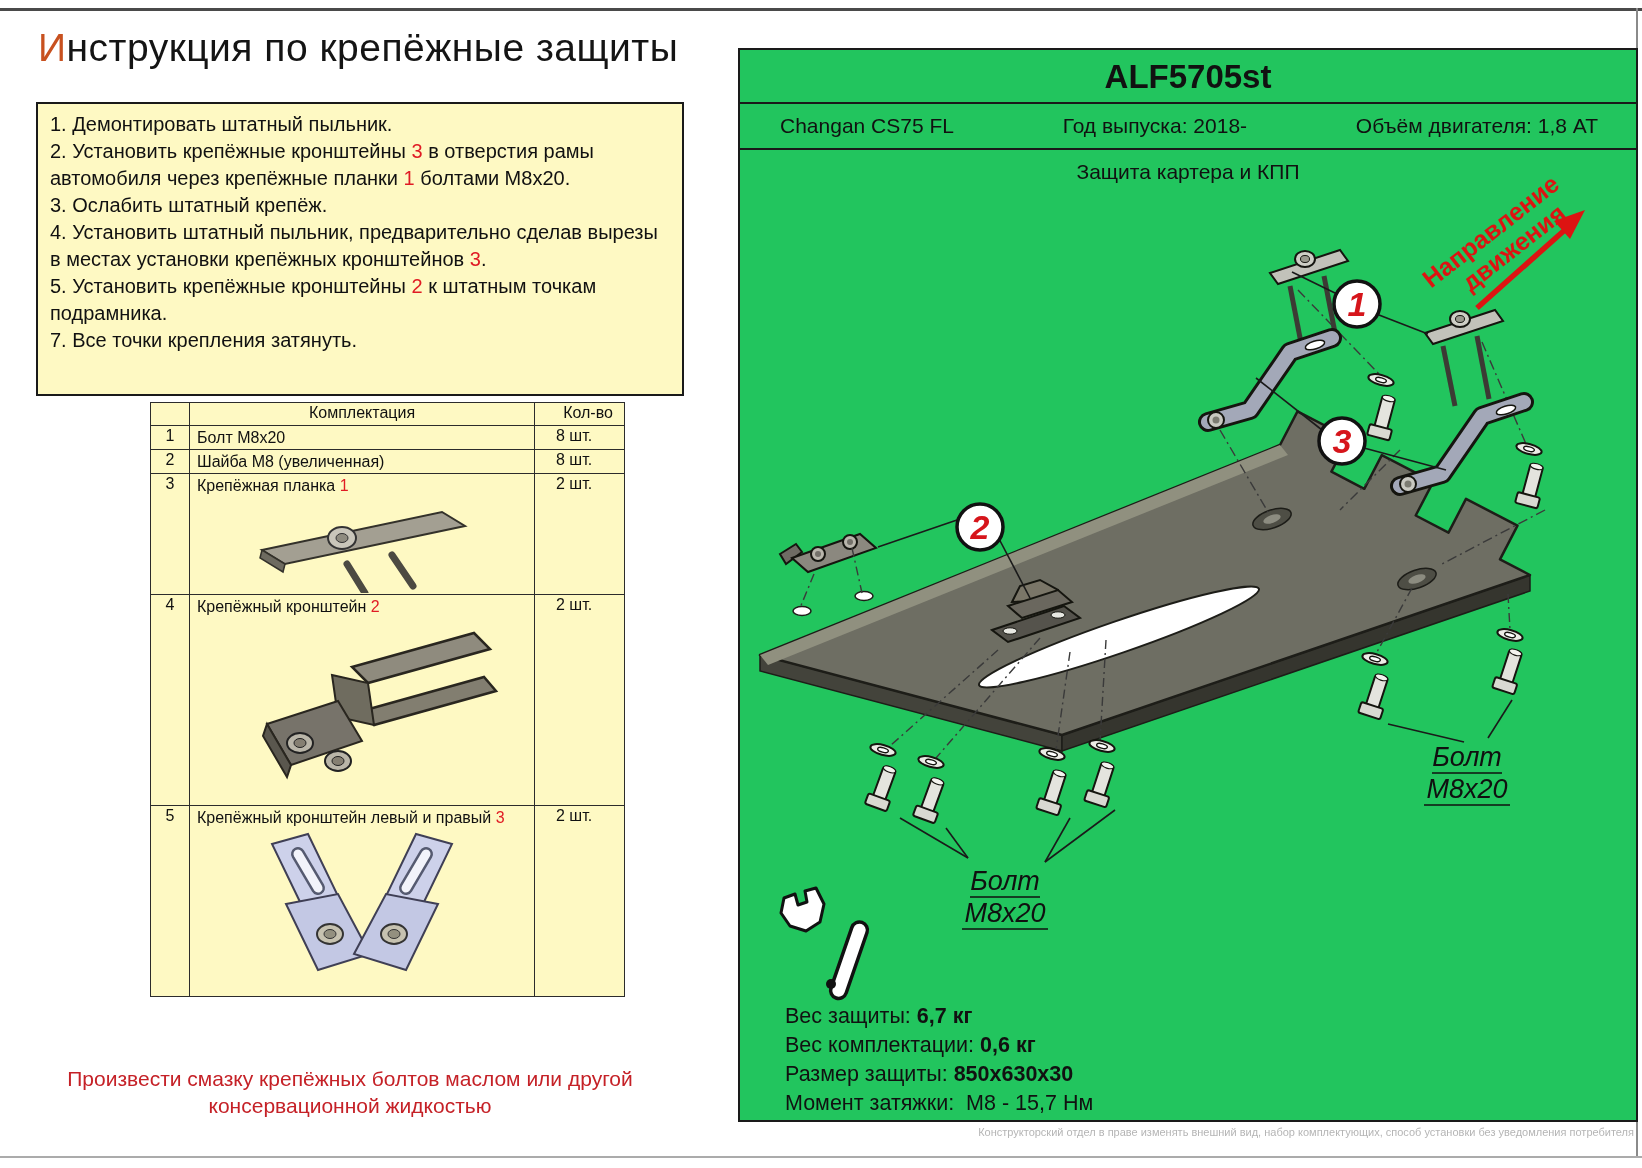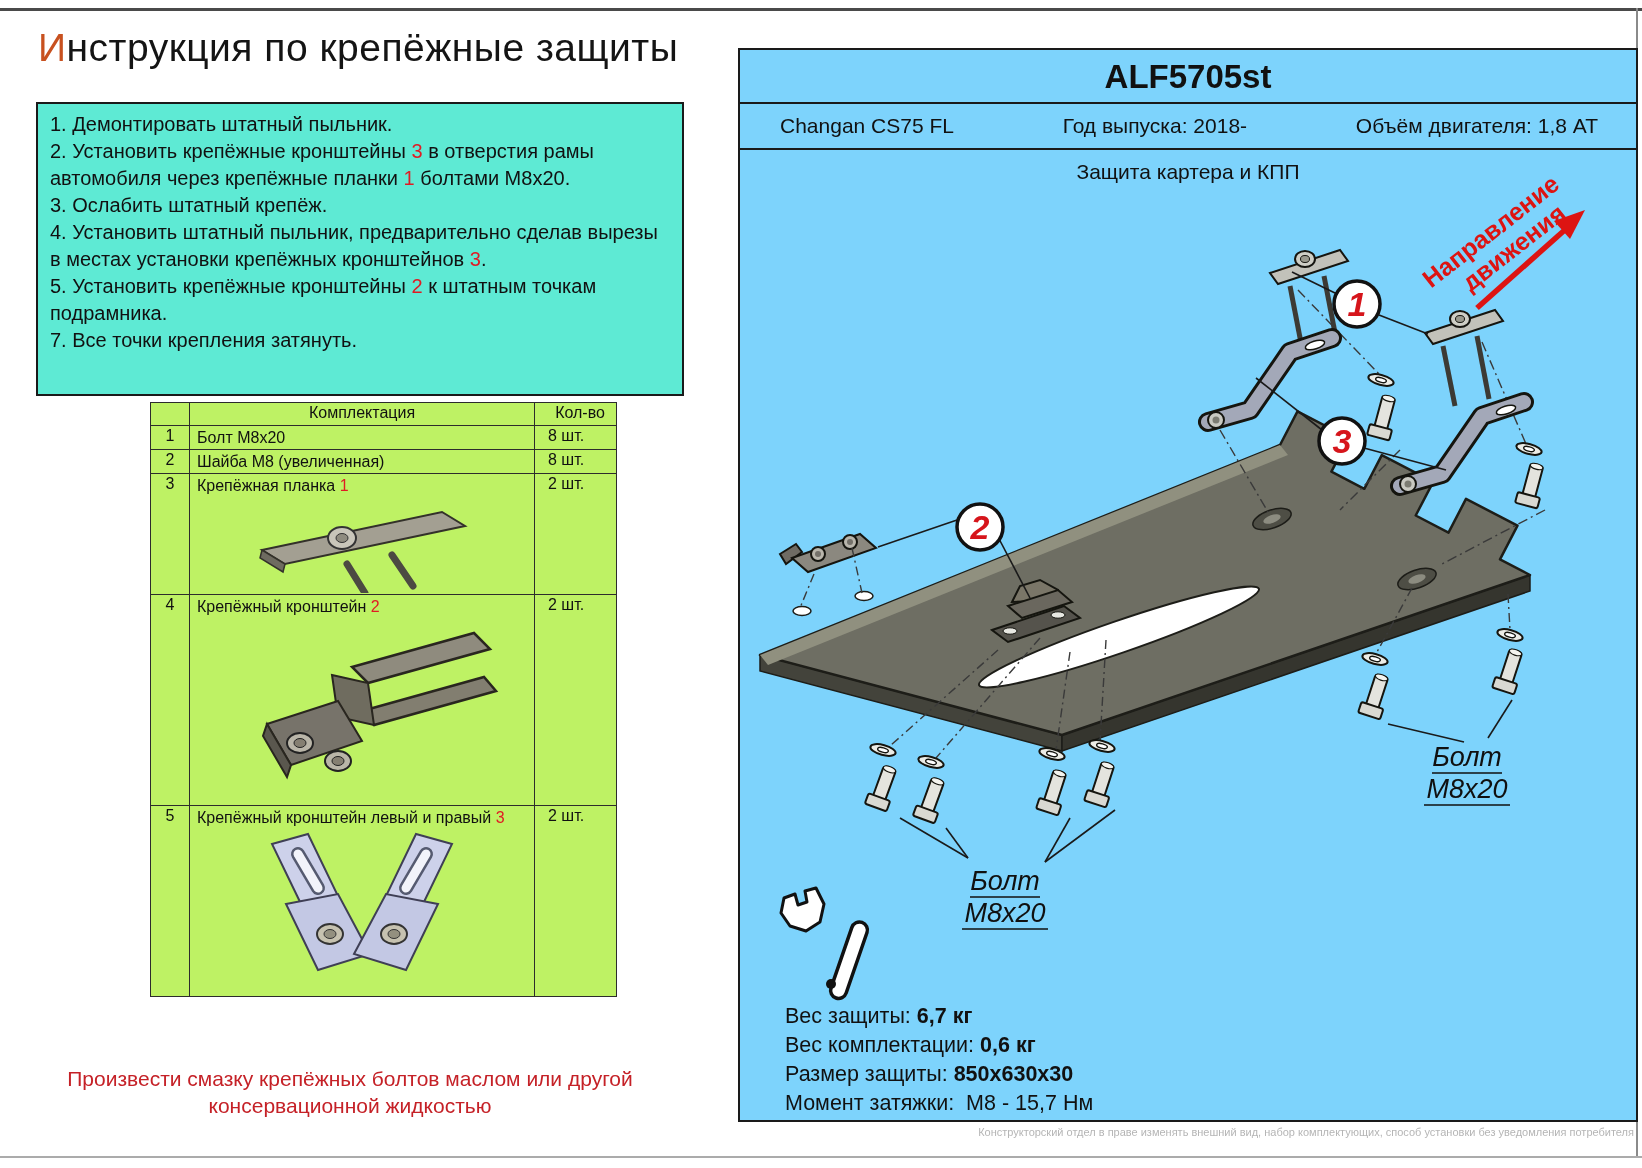--- a/index.html
+++ b/index.html
@@ -16,45 +16,45 @@
 
   
   .page-title{
     position:absolute;left:38px;top:26px;width:660px;
     font-size:39px;font-weight:400;letter-spacing:0.5px;color:#141414;
   }
   .page-title::first-letter{color:#c8511f;}
   .instructions-box{
     position:absolute;left:36px;top:102px;width:648px;height:294px;
     border:2px solid #1a1a1a;box-sizing:border-box;padding:7px 12px;
-    font-size:20px;line-height:27px;overflow:hidden;background:#5eead4;
+    font-size:20px;line-height:27px;overflow:hidden;background:#fef9c3;
   }
   .instructions-box p{margin:0;}
 
   .kit-table{
     position:absolute;left:150px;top:402px;border-collapse:collapse;
-    font-size:16px;background:#bef264;
+    font-size:16px;background:#fef9c3;
   }
   .kit-table th,.kit-table td{border:1px solid #2c2c2c;padding:1px 4px;vertical-align:top;}
   .kit-table th{font-weight:400;text-align:center;height:20px;}
   .kit-table .c-num{width:30px;text-align:center;}
   .kit-table .c-name{width:336px;}
-  .kit-table .c-qty{width:64px;padding-left:13px;}
+  .kit-table .c-qty{width:64px;padding-left:21px;}
   .name-line{padding-left:3px;line-height:21px;}
   .part-img{display:block;margin:2px auto 0 auto;}
 
   .lube-note{
     position:absolute;left:40px;top:1065px;width:620px;text-align:center;
     color:#c52127;font-size:21px;line-height:27px;
   }
 
   
   .panel{
     position:absolute;left:738px;top:48px;width:900px;height:1074px;
-    border:2px solid #1a1a1a;box-sizing:border-box;background:#7dd3fc;
+    border:2px solid #1a1a1a;box-sizing:border-box;background:#22c55e;
   }
   .panel-code{
     height:52px;line-height:54px;text-align:center;
     font-size:33px;font-weight:bold;
   }
   .panel-subrow{
     height:44px;border-top:2px solid #1a1a1a;border-bottom:2px solid #1a1a1a;
     display:flex;align-items:center;justify-content:space-between;
     padding:0 38px 0 40px;font-size:21px;
   }

